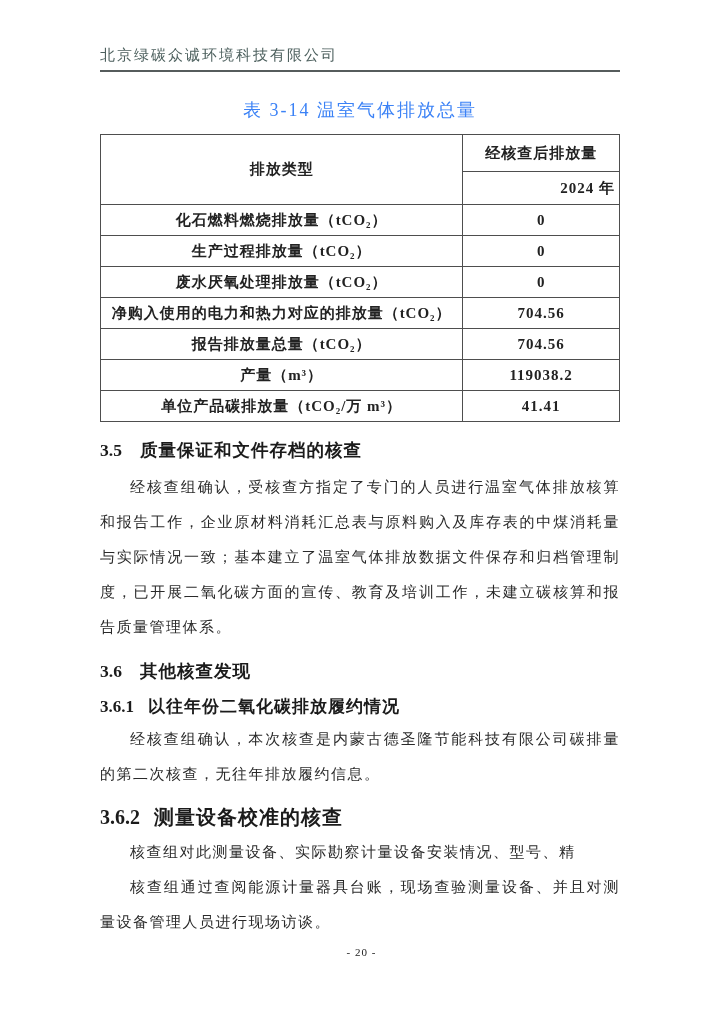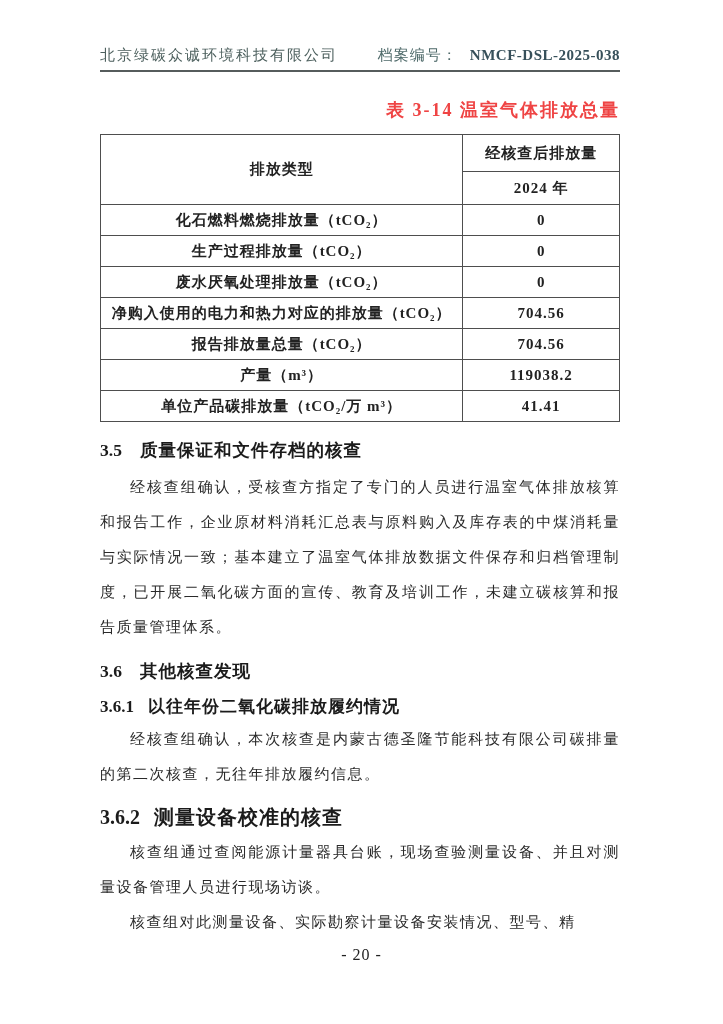--- a/index.html
+++ b/index.html
@@ -18,66 +18,63 @@
     display:flex; justify-content:space-between; align-items:baseline;
     font-size:15px; padding-bottom:5px; border-bottom:2px solid #565c5c;
   }
   .company { color:#4d605e; letter-spacing:2px; white-space:nowrap; }
   .arch { white-space:nowrap; }
   .arch-label { color:#4f6a6a; letter-spacing:1px; }
   .arch-num { color:#37505a; font-weight:bold; margin-left:12px; letter-spacing:0.5px; }
 
   
   .tbl-title {
-    text-align:right; font-weight:bold; font-size:18px;
-    letter-spacing:2px; margin:26px 0 12px; color:#ef4444;
+    text-align:center; font-weight:normal; font-size:18px;
+    letter-spacing:2px; margin:26px 0 12px; color:#3b82f6;
   }
 
   
   table.emis { width:100%; border-collapse:collapse; table-layout:fixed; }
   table.emis td {
     border:1px solid #4e4e4e; text-align:center; vertical-align:middle;
     font-size:15px; letter-spacing:1px; color:#222222; padding:1px 4px;
   }
   td.bold { font-weight:bold; }
   tr.hrow1 td { height:34px; }
-  tr.hrow2 td { height:30px; }
+  tr.hrow2 td { height:30px;text-align:right; }
   tr.drow td { height:28px;font-weight:bold; }
 
   
   .sec { font-weight:bold; color:#1b1b1b; letter-spacing:1px; font-size:17.5px; }
   .sec-35  { margin:16px 0 8px; }
   .sec-36  { margin:14px 0 6px; }
   .sec-361 { margin:12px 0 4px; font-size:17px; }
   .sec-362 { margin:12px 0 4px; font-size:20px; }
   .sec .num { margin-right:18px; letter-spacing:0; }
   .sec-361 .num, .sec-362 .num { margin-right:14px;text-align:right; }
 
   p.body {
     font-size:15px; line-height:35px; letter-spacing:1.5px;
     text-align:justify; text-indent:2em; margin:0; color:#2a2a2a;
   }
 
   
   .footer {
     position:absolute; left:0; right:0; top:946px;
-    text-align:center; font-size:16px; color:#222222; letter-spacing:1px;
+    text-align:center; font-size:11px; color:#222222; letter-spacing:1px;
   }
 </style>
 </head>
 <body>
 
 <div class="doc">
   <div class="content">
 
     <div class="hdr">
       <span class="company">北京绿碳众诚环境科技有限公司</span>
-      <span class="arch">
-        <span class="arch-label">档案编号：</span><span class="arch-num">NMCF-DSL-2025-038</span>
-      </span>
     </div>
 
     <div class="tbl-title">表 3-14 温室气体排放总量</div>
 
     <table class="emis">
       <colgroup>
           <col style="width:69.8%">
           <col style="width:30.2%">
         </colgroup>
       <tbody>
@@ -129,19 +126,19 @@
     </div>
 
     <div class="sec sec-361">
       <span class="num">3.6.1</span><span>以往年份二氧化碳排放履约情况</span>
     </div>
     <p class="body">经核查组确认，本次核查是内蒙古德圣隆节能科技有限公司碳排量的第二次核查，无往年排放履约信息。</p>
 
     <div class="sec sec-362">
       <span class="num">3.6.2</span><span>测量设备校准的核查</span>
     </div>
+    <p class="body">核查组对此测量设备、实际勘察计量设备安装情况、型号、精</p>
     <p class="body">核查组通过查阅能源计量器具台账，现场查验测量设备、并且对测量设备管理人员进行现场访谈。</p>
-    <p class="body">核查组对此测量设备、实际勘察计量设备安装情况、型号、精</p>
 
   </div>
 
   <div class="footer">- 20 -</div>
 </div>
 
 </body></html>

